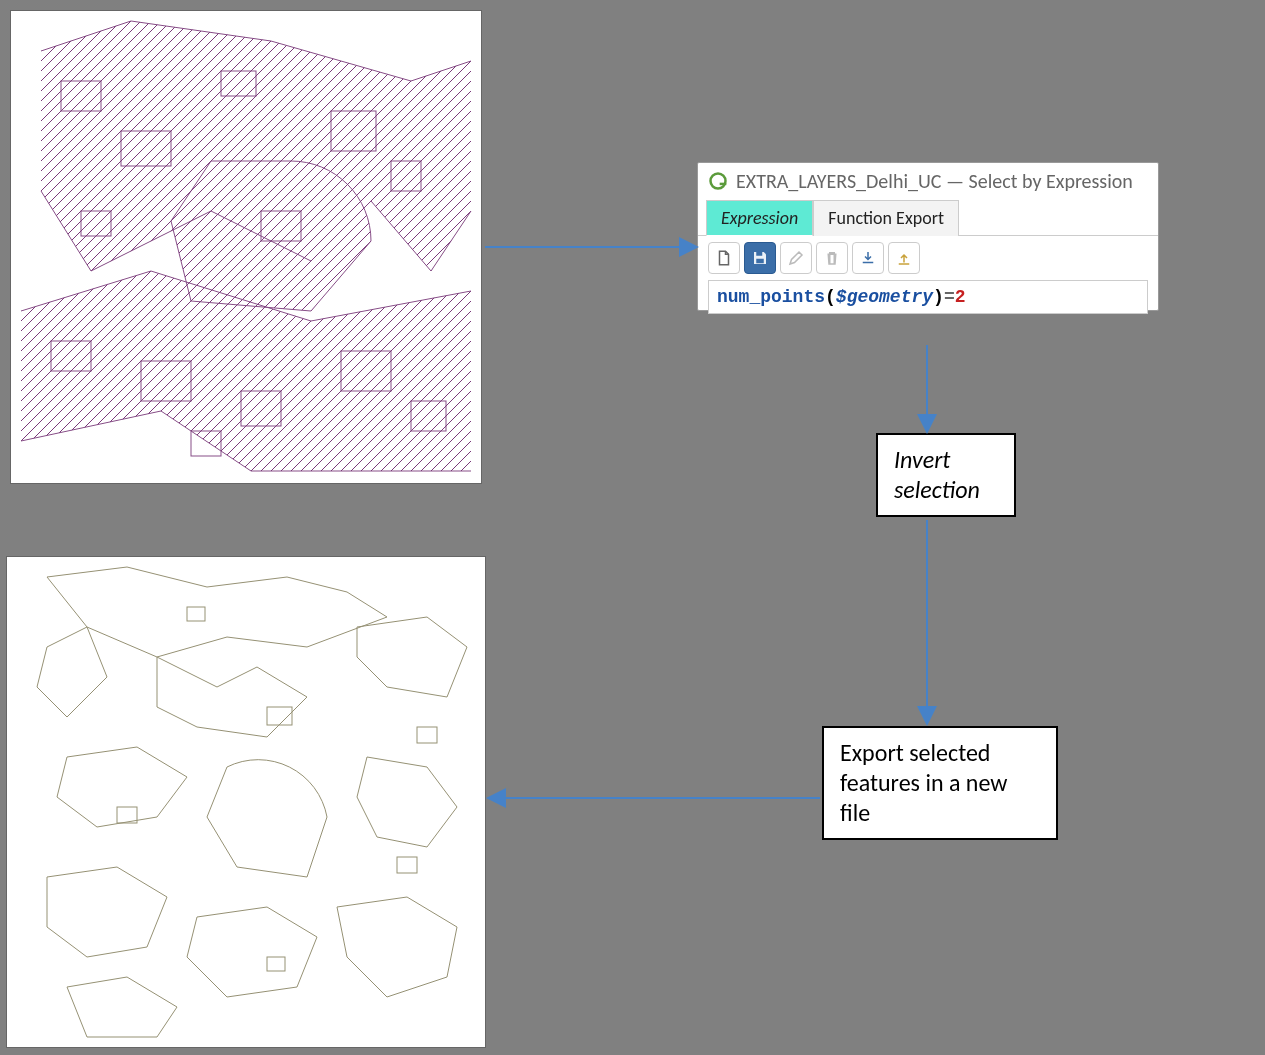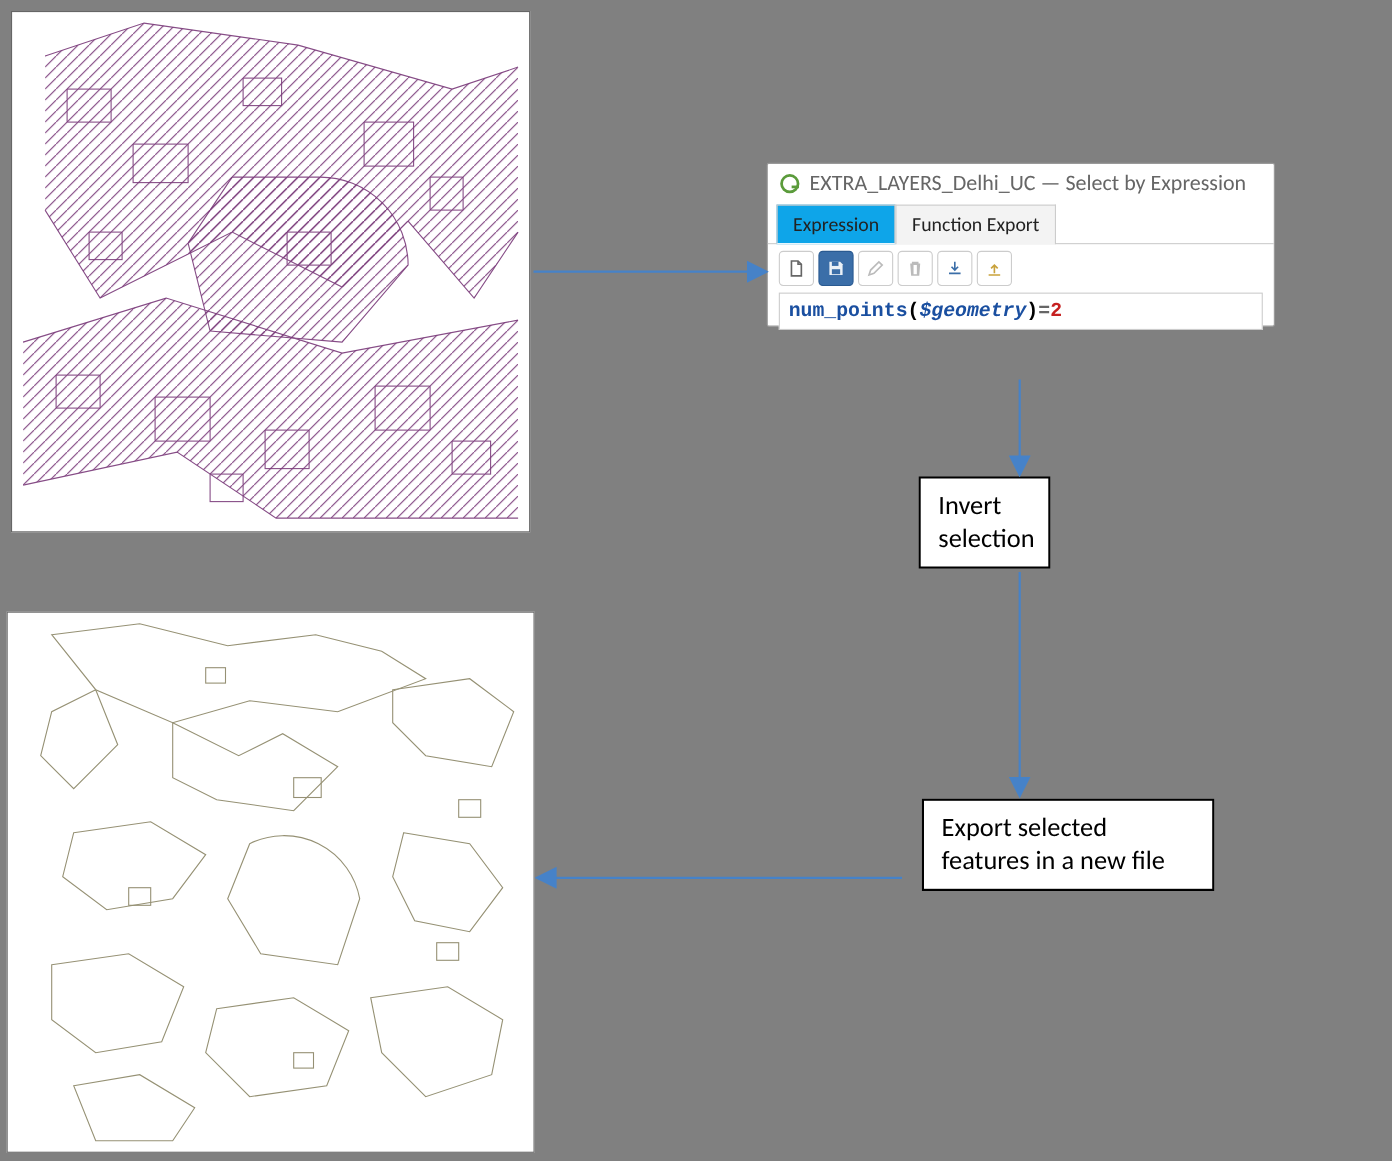--- a/index.html
+++ b/index.html
@@ -24,21 +24,21 @@
     }
     .map-box.bottom {
       left: 6px;
       top: 556px;
       width: 480px;
       height: 492px;
     }
     .dialog {
       position: absolute;
       left: 697px;
-      top: 148px;
+      top: 162px;
       width: 462px;
       height: 149px;
       background: #fff;
       border: 1px solid #999;
       border-radius: 2px;
     }
     .dialog .titlebar {
       display: flex;
       align-items: center;
       gap: 8px;
@@ -61,22 +61,23 @@
       font-size: 18px;
       color: #222;
       border: 1px solid #ccc;
       border-bottom: none;
       background: #f3f3f3;
       cursor: pointer;
       position: relative;
       top: 1px;
     }
     .tab.active {
-      background: #0ea5e9;
+      background: #5eead4;
       border-bottom: 1px solid #fff;
+      font-style: italic;
     }
     .toolbar {
       display: flex;
       gap: 4px;
       padding: 6px 10px;
     }
     .tbtn {
       width: 32px; height: 32px;
       border: 1px solid #ccc;
       border-radius: 4px;
@@ -104,22 +105,22 @@
     .kw-num { color: #c62020; }
     .step-box {
       position: absolute;
       background: #fff;
       border: 2px solid #000;
       padding: 10px 16px;
       font-size: 24px;
       color: #000;
       line-height: 1.25;
     }
-    .step-box.invert { left: 835px; top: 433px; width: 120px; }
-    .step-box.export { left: 822px; top: 726px; width: 266px; margin-left: 16px; }
+    .step-box.invert { left: 876px; top: 433px; width: 140px; font-style: italic; }
+    .step-box.export { left: 822px; top: 726px; width: 236px; }
     svg.arrow { position: absolute; overflow: visible; }
     .maplines { stroke: #7a3a7a; stroke-width: 1; fill: none; opacity: 0.9; }
     .maplines2 { stroke: #8a8565; stroke-width: 1; fill: none; opacity: 0.9; }
   </style>
 </head>
 <body>
 
 <div class="map-box top">
   <svg width="470" height="472">
     <defs>

